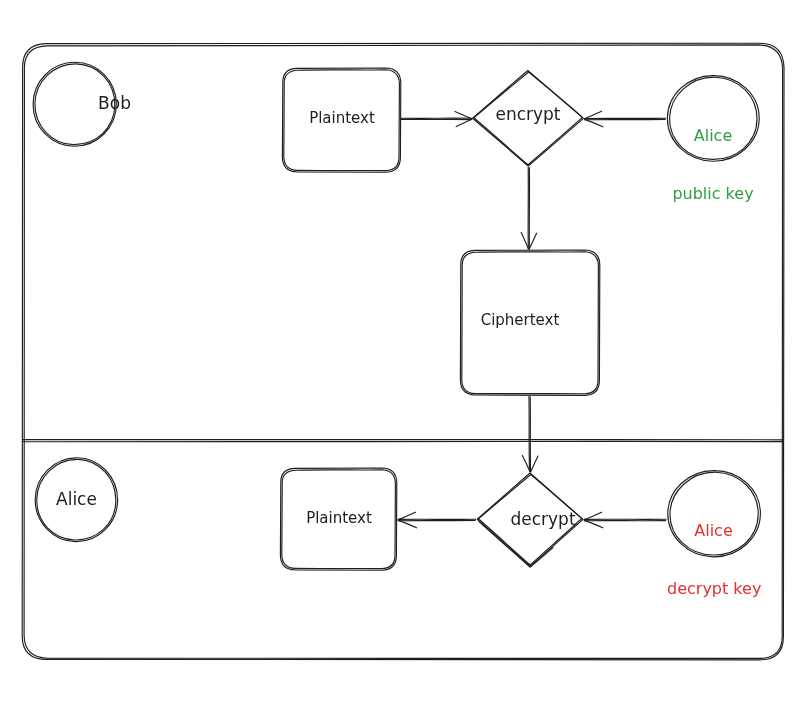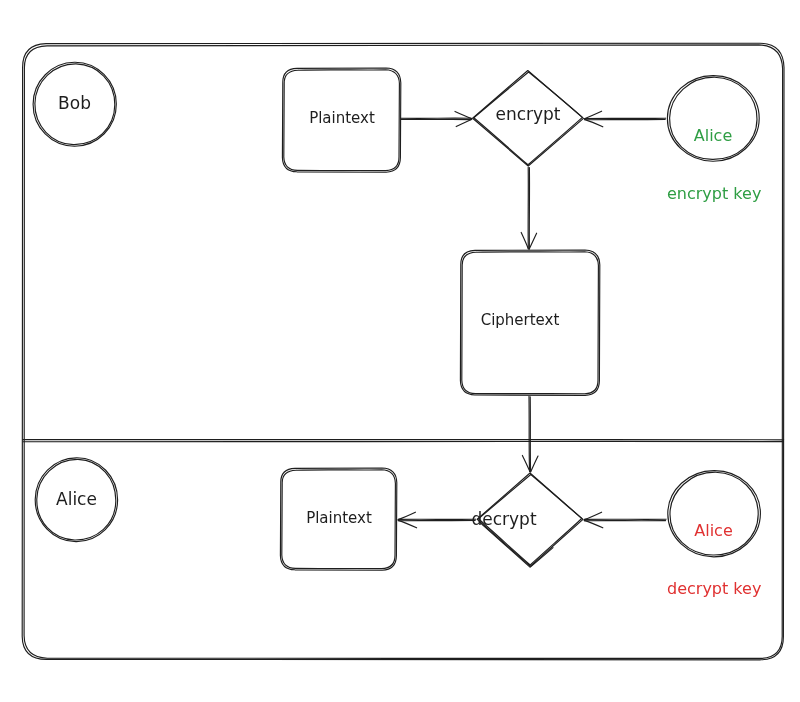--- a/index.html
+++ b/index.html
@@ -138,37 +138,37 @@
       <g>
         <path d="M 475.6 519.2 C 450 519.7 425 518.9 398.6 519.4"></path>
         <path d="M 475.2 520.5 C 448 520.9 422 520.3 398.4 520.7"></path>
         <path d="M 415.4 512.2 C 409.0 515.2 403.2 517.8 398.0 519.6"></path>
         <path d="M 416.6 527.8 C 410.2 525.0 404.0 522.4 398.2 520.4"></path>
       </g>
 
     </g>
   </svg>
 
-  <div class="node-label lbl-dark sz-md" style="left:33px; top:93px; width:83px;">Bob</div>
+  <div class="node-label lbl-dark sz-md" style="left:33px; top:93px; width:83px;padding-left:40px;">Bob</div>
 
   <div class="node-label lbl-dark sz-md" style="left:35px; top:489px; width:83px;">Alice</div>
 
   <div class="node-label lbl-dark sz-lg" style="left:283px; top:109px; width:118px;">Plaintext</div>
 
   <div class="node-label lbl-dark sz-lg" style="left:281px; top:509px; width:116px;">Plaintext</div>
 
   <div class="node-label lbl-dark sz-lg" style="left:461px; top:311px; width:118px;">Ciphertext</div>
 
   <div class="node-label lbl-dark sz-md" style="left:473px; top:104px; width:110px;text-align:center;">encrypt</div>
 
-  <div class="node-label lbl-dark sz-md" style="left:451px; top:509px; width:106px;">decrypt</div>
+  <div class="node-label lbl-dark sz-md" style="left:490px; top:509px; width:106px;">decrypt</div>
 
   <div class="node-label lbl-green sz-sm" style="left:667px; top:88px; width:92px;">
     <div>Alice</div>
-    <div>encrypt key</div>
+    <div>public key</div>
   </div>
 
   <div class="node-label lbl-red sz-sm" style="left:667px; top:483px; width:93px;">
     <div>Alice</div>
     <div>decrypt key</div>
   </div>
 
 </div>
 
 </body></html>

